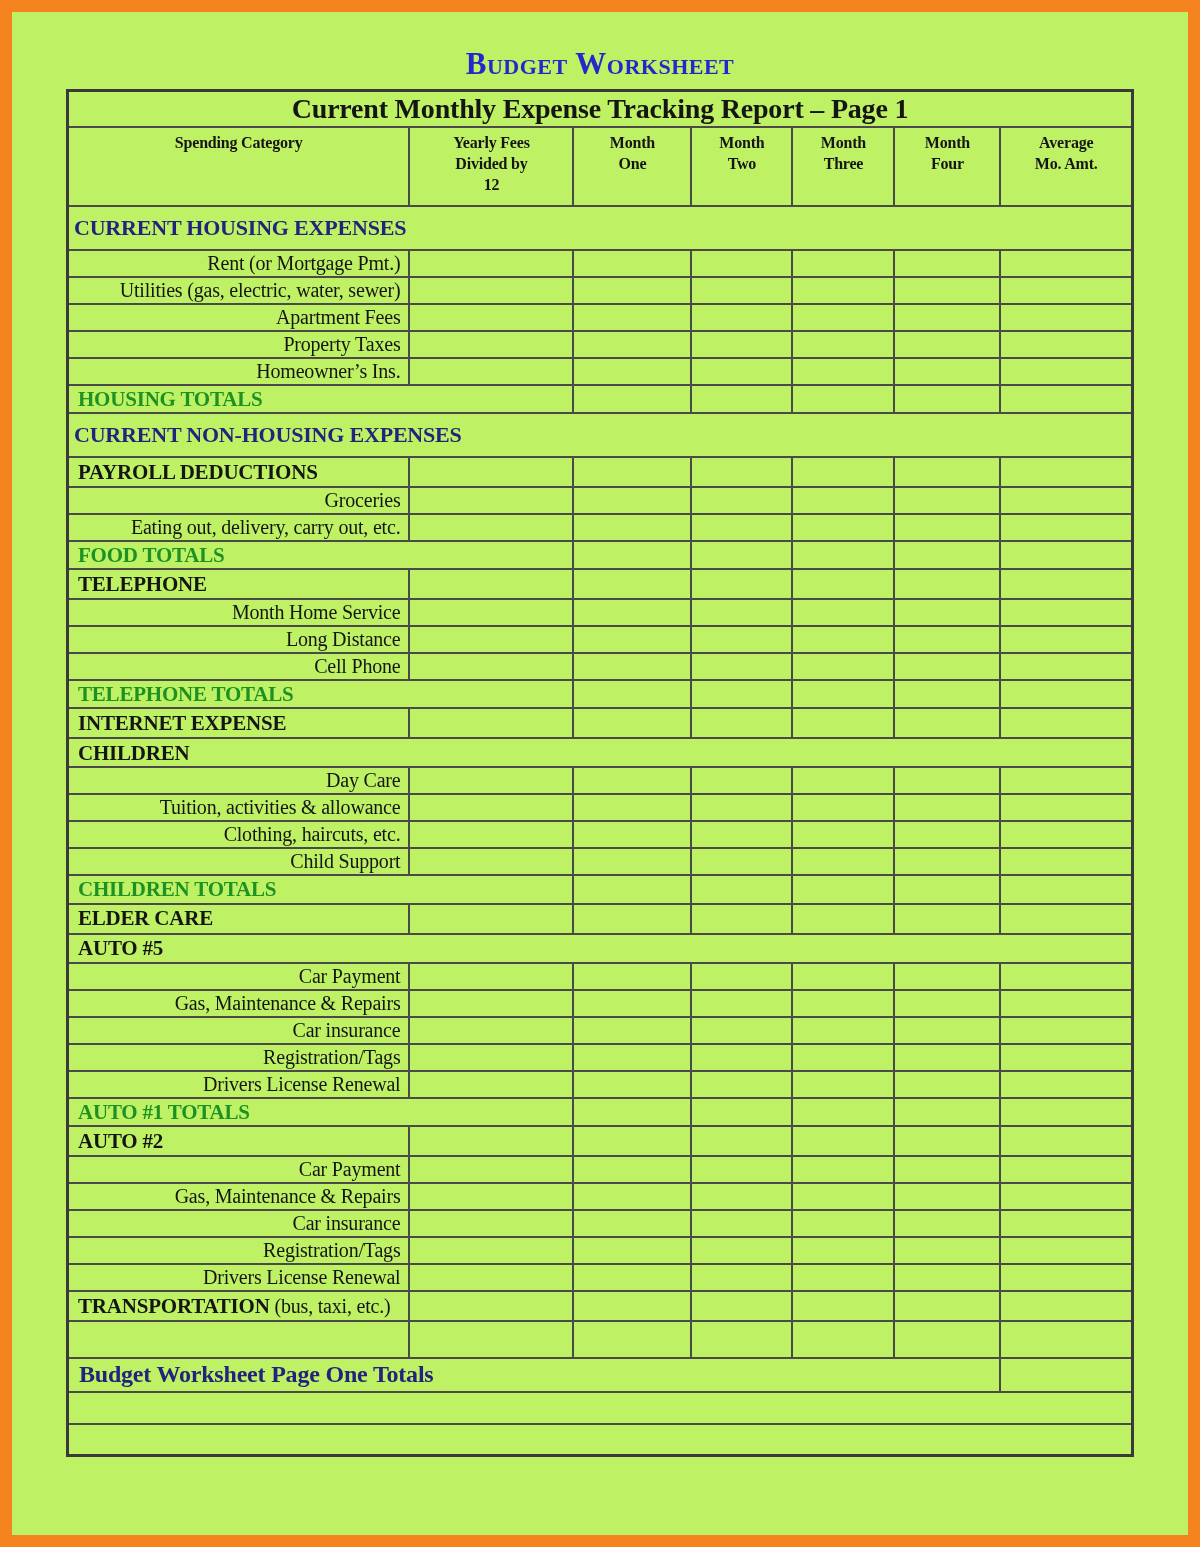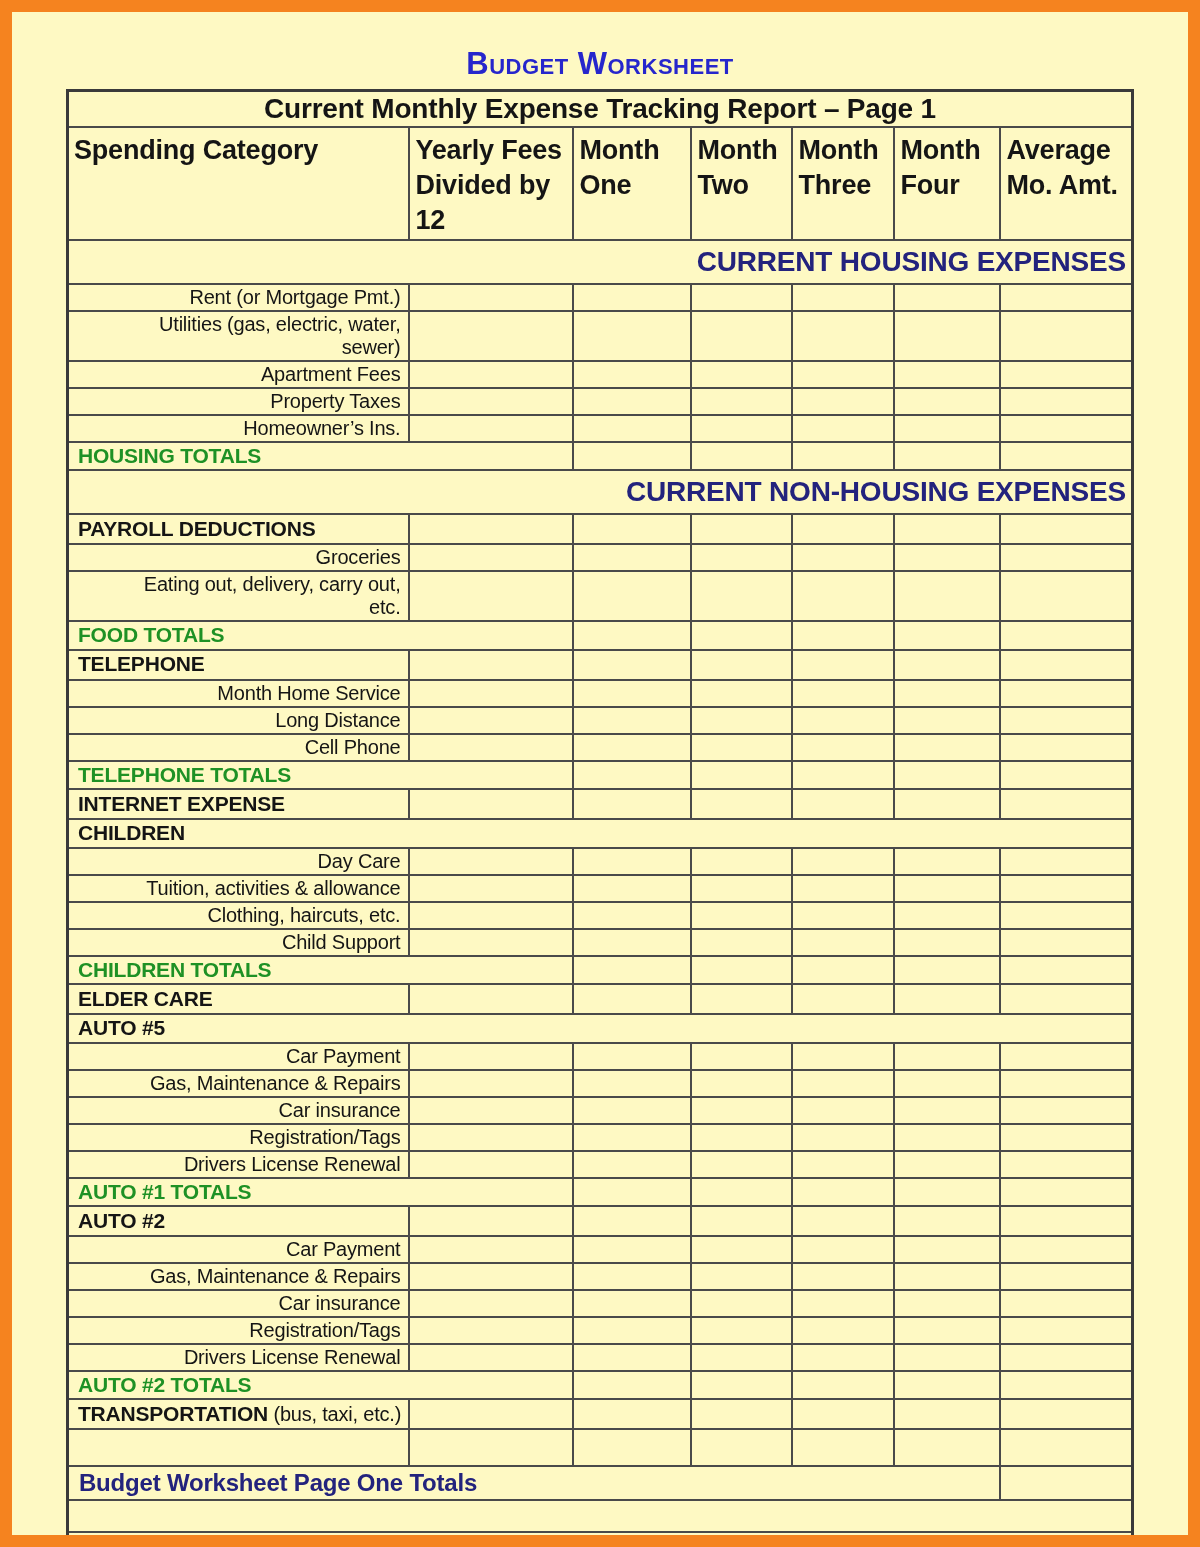--- a/index.html
+++ b/index.html
@@ -3,22 +3,23 @@
 <meta charset="utf-8">
 <style>
   html,body { margin:0; padding:0; }
   body { width:1200px; font-family:"Liberation Sans","DejaVu Sans",sans-serif; background:#ffffff; }
 
   .page {
     position:relative;
     width:1200px; height:1547px;
     box-sizing:border-box;
     border:12px solid var(--frame-orange,#F5831F);
-    background:#fef9c3;
+    background:#bef264;
     overflow:hidden;
+    font-family:Liberation Serif, serif;
   }
 
   .doc-title {
     margin:34px 0 7px 0;
     text-align:center;
     font-size:31px;
     line-height:36px;
     font-weight:bold;
     font-variant:small-caps;
     letter-spacing:.5px;
@@ -43,36 +44,36 @@
     overflow:hidden;
     vertical-align:middle;
     box-sizing:border-box;
   }
 
   th.report-title {
     font-size:28px; font-weight:bold; text-align:center;
     height:26px; padding:1px 2px;
   }
   th.colhead {
-    font-size:27px; font-weight:bold; text-align:left;
+    font-size:16px; font-weight:bold; text-align:center;
     vertical-align:top; white-space:pre-line;
     height:79px; padding-top:5px; line-height:1.3;
   }
 
   tbody td { font-size:20px; height:27px; line-height:1.15; }
 
   .label-cell { text-align:left; }
   .indent { text-indent:36px; padding-left:6px; padding-right:8px;text-align:right; }
   .bold-cat { font-weight:bold; font-size:21px; height:30px; padding-left:9px; }
   .merged-cell { height:29px; }
   .two-line { }
   .two-line .suffix { font-weight:normal; font-size:20px; }
   .section-cell {
     color:var(--section-navy,#23237D);
-    font-weight:bold; font-size:28px; text-align:right; height:44px;
+    font-weight:bold; font-size:22px; text-align:left; height:44px;
   }
   .total-cell {
     color:var(--totals-green,#1E9125);
     font-weight:bold; font-size:21px; height:27px; padding-left:9px;
   }
   .grand-cell {
     color:var(--section-navy,#23237D);
     font-weight:bold; font-size:24px; height:34px; padding-left:10px;
   }
   .blank-tall { height:37px; }
@@ -424,28 +425,20 @@
         <tr>
           <td class="label-cell indent">Drivers License Renewal</td>
           <td class="value-cell"></td>
           <td class="value-cell"></td>
           <td class="value-cell"></td>
           <td class="value-cell"></td>
           <td class="value-cell"></td>
           <td class="value-cell"></td>
         </tr>
         <tr>
-          <td class="label-cell total-cell" colspan="2">AUTO #2 TOTALS</td>
-          <td class="value-cell"></td>
-          <td class="value-cell"></td>
-          <td class="value-cell"></td>
-          <td class="value-cell"></td>
-          <td class="value-cell"></td>
-        </tr>
-        <tr>
           <td class="label-cell bold-cat two-line"><span>TRANSPORTATION</span><span class="suffix"> (bus, taxi, etc.)</span></td>
           <td class="value-cell"></td>
           <td class="value-cell"></td>
           <td class="value-cell"></td>
           <td class="value-cell"></td>
           <td class="value-cell"></td>
           <td class="value-cell"></td>
         </tr>
         <tr>
           <td class="label-cell blank-tall"></td>

